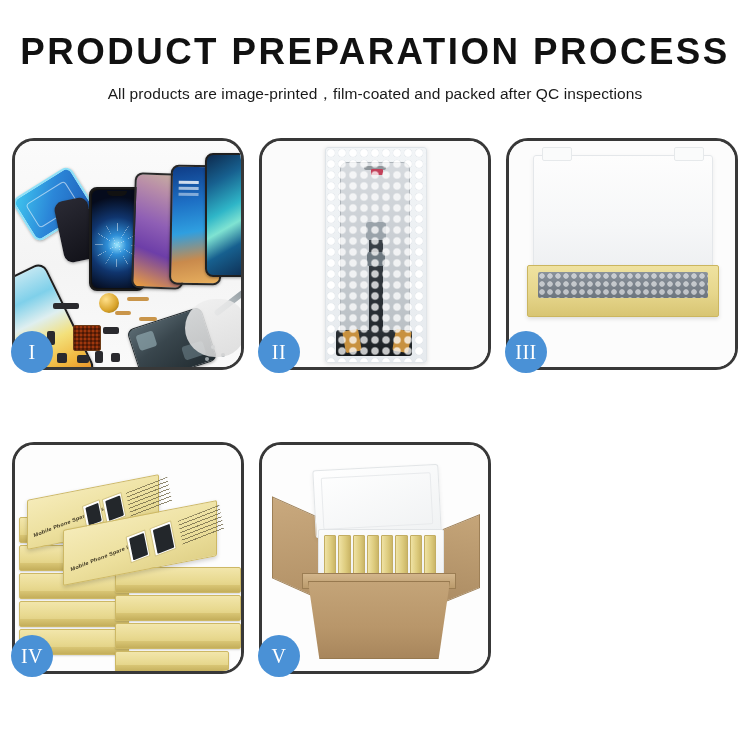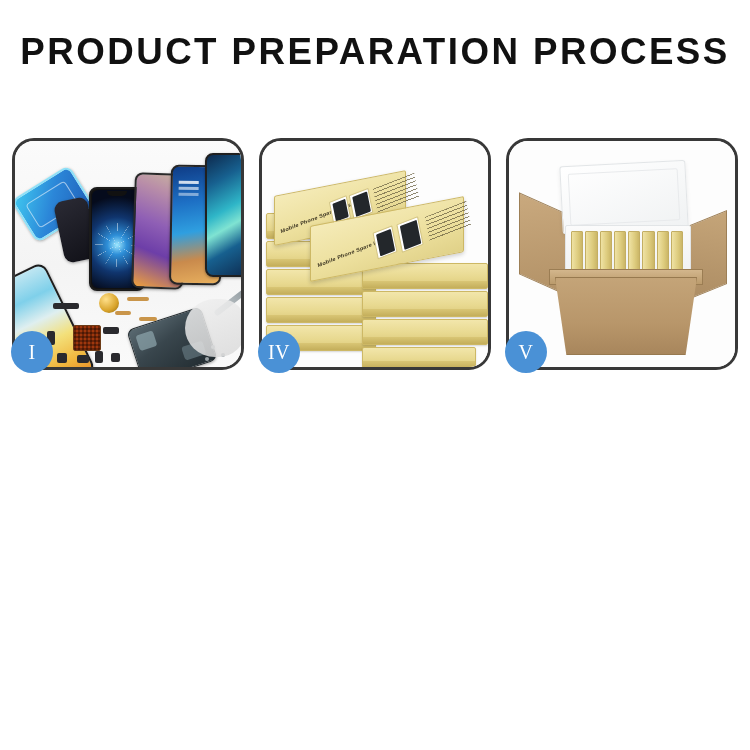--- a/index.html
+++ b/index.html
@@ -278,20 +278,21 @@
     background:linear-gradient(120deg,rgba(255,255,255,.9),rgba(240,244,246,.5));
     transform:rotate(-8deg);border-radius:3px;opacity:.8;}
 </style>
 </head>
 <body>
 
 <div class="page">
 
   <div class="header">
     <div class="title">PRODUCT PREPARATION PROCESS</div>
+    <div class="subtitle">All products are image-printed，film-coated and packed after QC inspections</div>
   </div>
 
   <div class="grid">
 
     <div class="panel">
       <div class="panel-clip">
         <div class="photo p1-bg">
           <div class="phone ph-a"></div>
           <div class="phone ph-b"></div>
           <div class="phone ph-c">
@@ -321,21 +322,54 @@
           <div class="screw" style="left:190px;top:216px;"></div>
           <div class="tool"></div>
           <div class="hand"></div>
         </div>
       </div>
       <div class="badge">
         <span>I</span>
       </div>
     </div>
 
-
+    <div class="panel">
+      <div class="panel-clip">
+        <div class="photo p2-bg">
+          <div class="bubblebag">
+            <div class="scr-asm">
+              <div class="redlab"></div>
+            </div>
+            <div class="flexcable"></div>
+            <div class="icchip"></div>
+            <div class="blackbar"></div>
+            <div class="conn l"></div>
+            <div class="conn r"></div>
+            <div class="bubble-ov"></div>
+          </div>
+        </div>
+      </div>
+      <div class="badge">
+        <span>II</span>
+      </div>
+    </div>
+
+    <div class="panel">
+      <div class="panel-clip">
+        <div class="photo p3-bg">
+          <div class="foamlid"></div>
+          <div class="goldtray">
+            <div class="traycontent"></div>
+          </div>
+        </div>
+      </div>
+      <div class="badge">
+        <span>III</span>
+      </div>
+    </div>
 
     <div class="panel">
       <div class="panel-clip">
         <div class="photo p4-bg">
           <div class="stack">
 
             <div class="gbox" style="left:0px;top:54px;width:108px;height:24px;">
                 <div class="side"></div>
               </div>
             <div class="gbox" style="left:0px;top:82px;width:108px;height:24px;">

